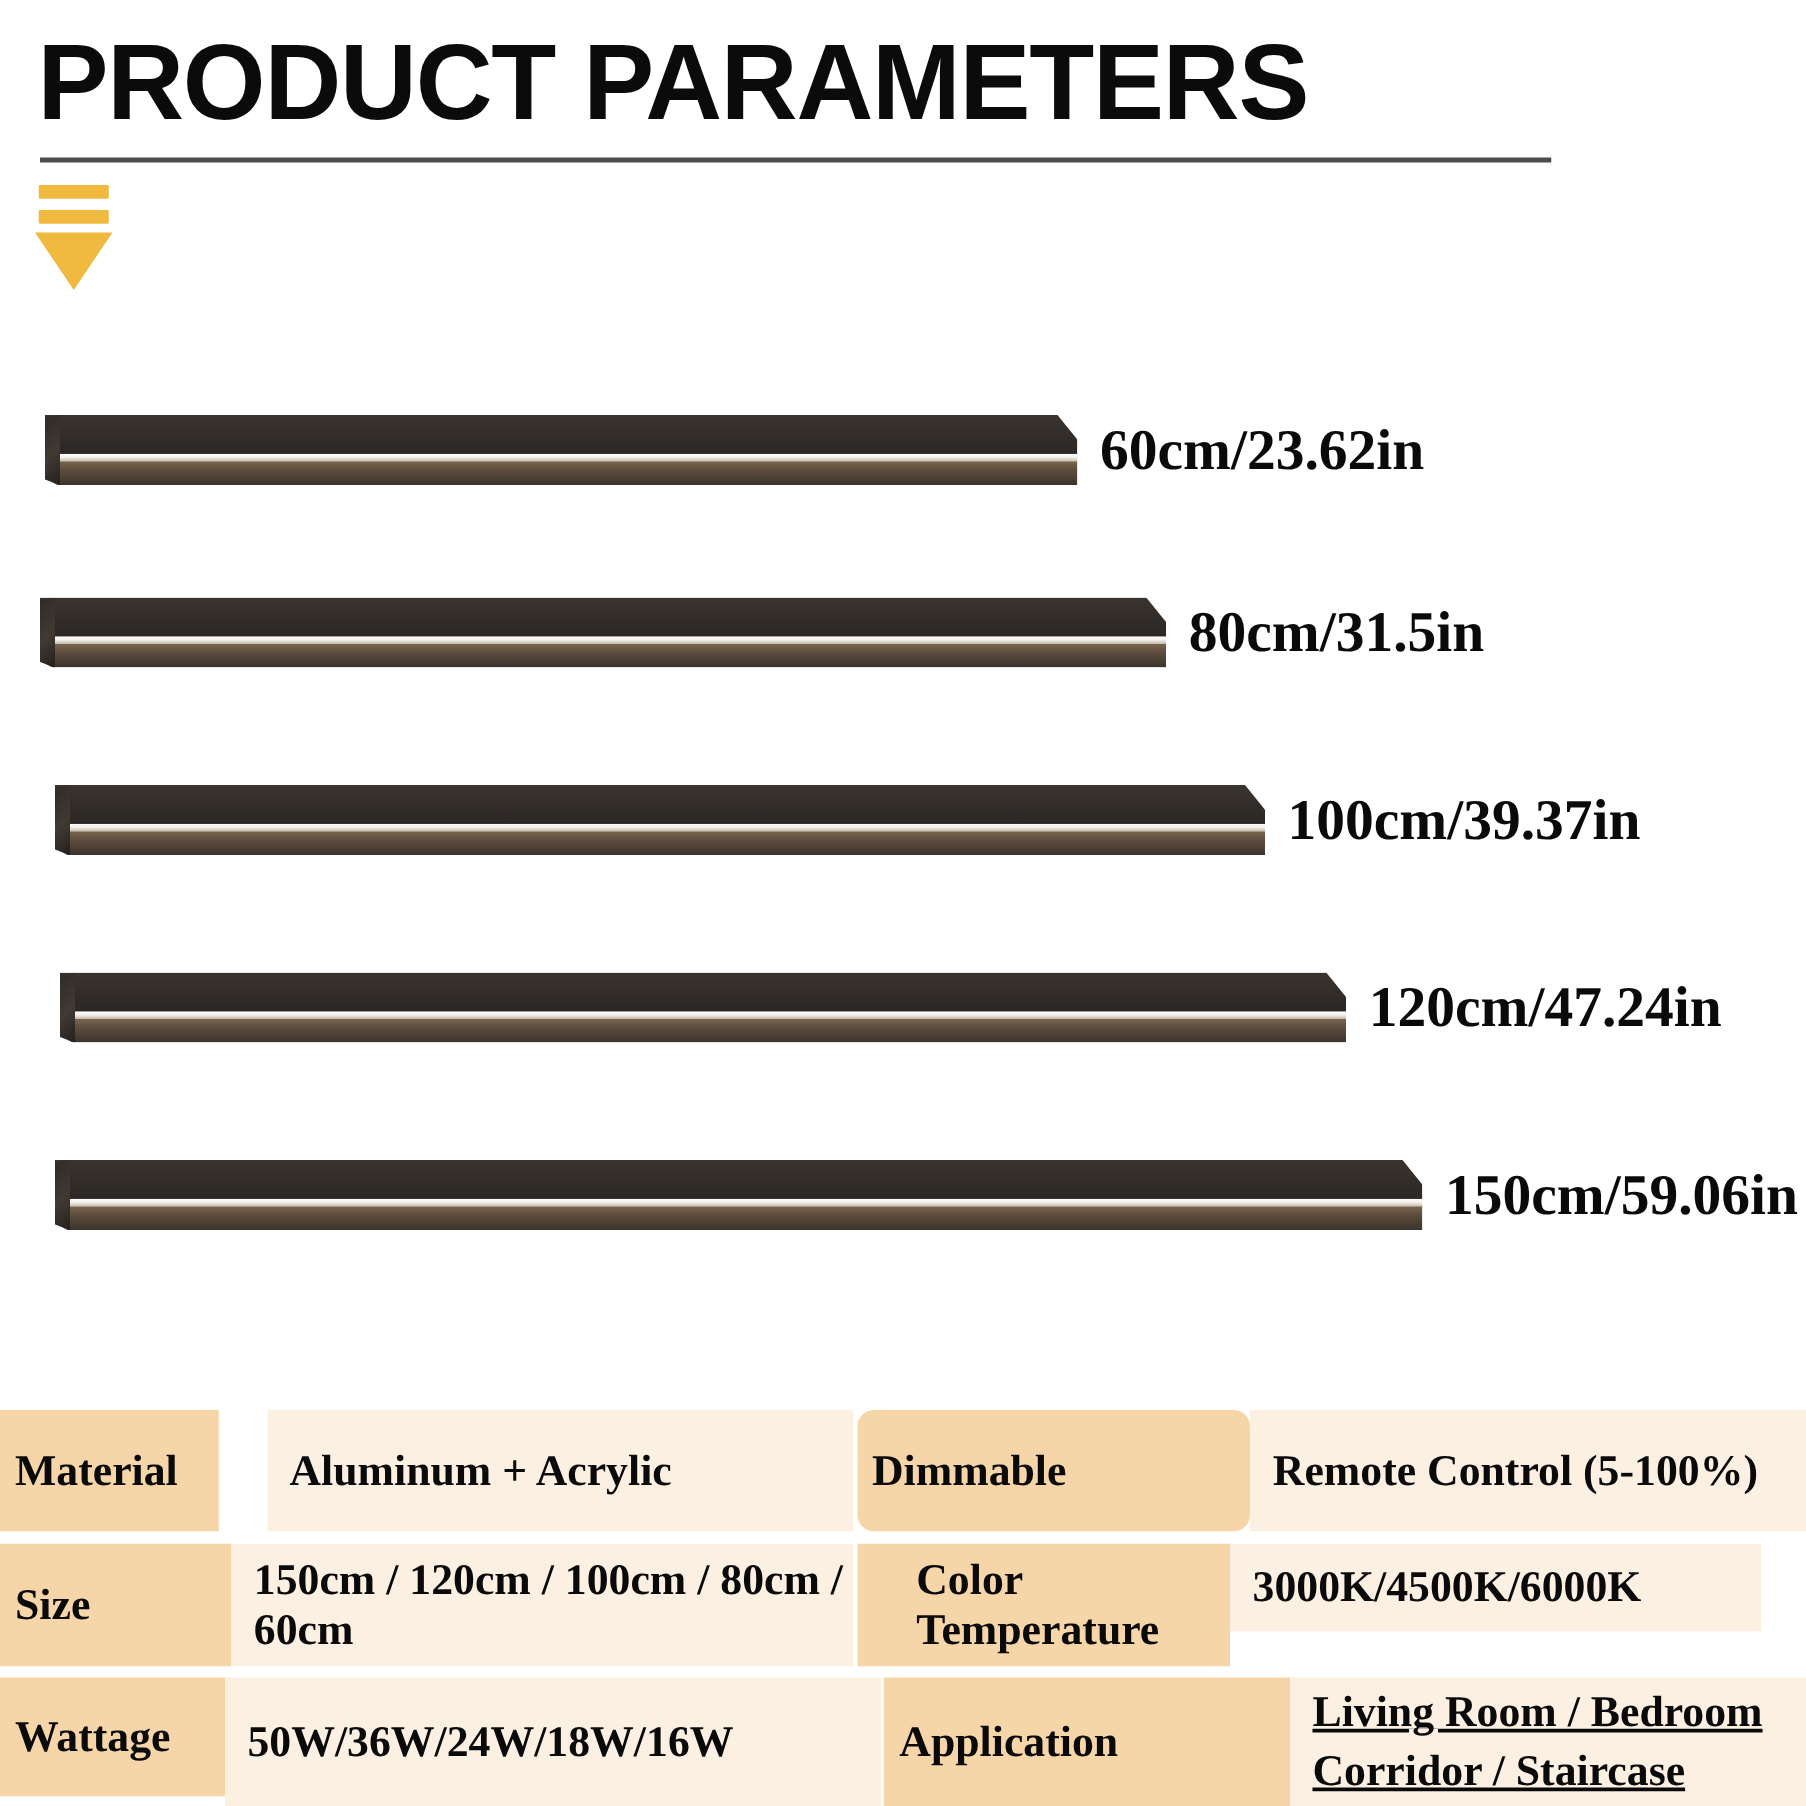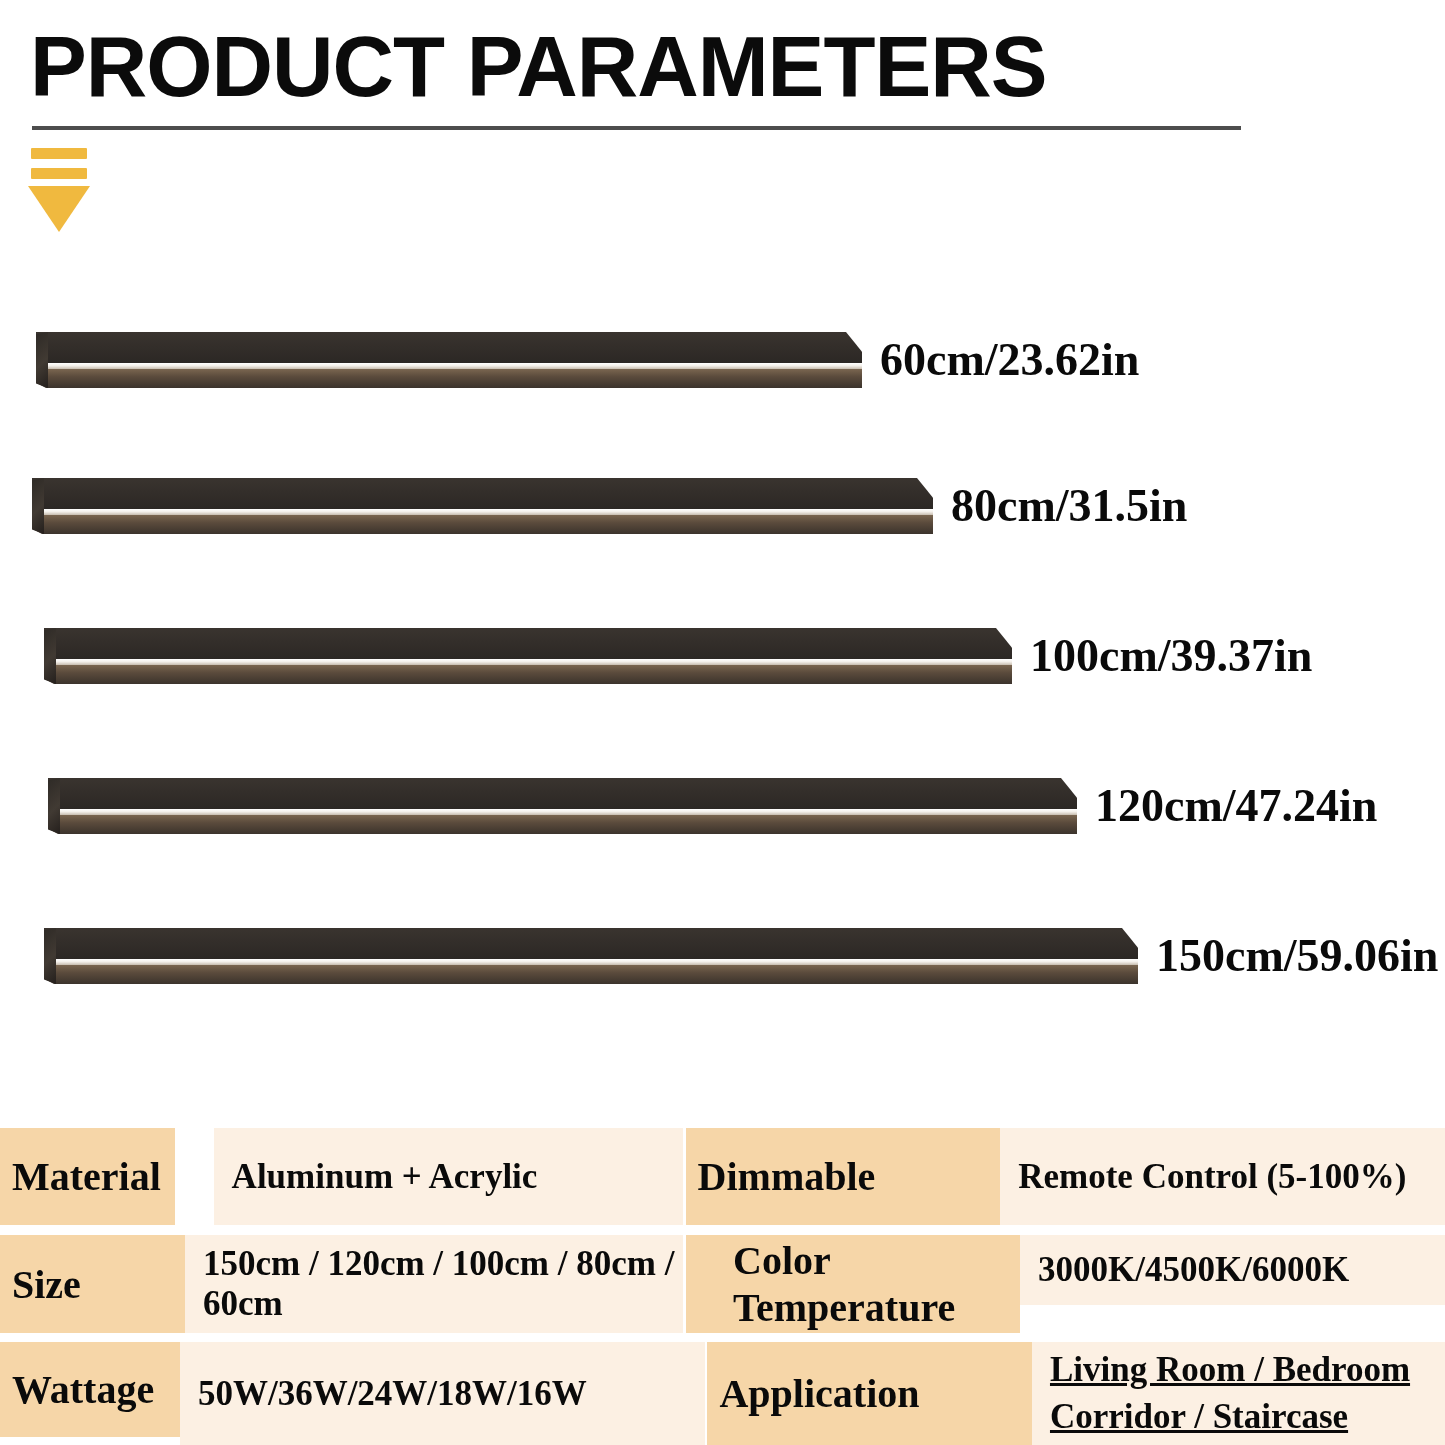--- a/index.html
+++ b/index.html
@@ -158,21 +158,21 @@
     box-sizing: border-box;
     display: flex;
     align-items: center;
     font-family: "Liberation Serif", serif;
     font-weight: bold;
     color: #0a0a0a;
     overflow: hidden;
   }
   .cell-label {
     background: #f6d6a8;
-    font-size: 40px;
+    font-size: 35px;
     padding-left: 12px;
   }
   .cell-value {
     background: #fcf0e3;
     font-size: 35px;
     padding-left: 18px;
   }
   .cell-gap { background: #ffffff; }
   .cell-value .two-line {
     display: block;
@@ -238,28 +238,28 @@
       </div>
       <div class="size-label">150cm/59.06in</div>
     </div>
   </div>
 
 <div id="spec-table">
     <div class="spec-row" style="top: 0px; height: 97px;">
       <div class="spec-cell cell-label" style="width: 185px; height: 97px;">Material</div>
       <div class="spec-cell cell-value" style="width: 498px; height: 97px; margin-left: 39px;">Aluminum + Acrylic</div>
       <div class="spec-cell cell-gap" style="width: 3px; height: 97px;"></div>
-      <div class="spec-cell cell-label" style="width: 334px; height: 97px;">Dimmable</div>
+      <div class="spec-cell cell-label" style="width: 334px; height: 97px; border-radius: 13px;">Dimmable</div>
       <div class="spec-cell cell-value" style="width: 472px; height: 97px;">Remote Control (5-100%)</div>
     </div>
     <div class="spec-row" style="top: 107px; height: 98px;">
       <div class="spec-cell cell-label" style="width: 185px; height: 98px;">Size</div>
       <div class="spec-cell cell-value" style="width: 498px; height: 98px;">150cm / 120cm / 100cm / 80cm / 60cm</div>
       <div class="spec-cell cell-gap" style="width: 3px; height: 98px;"></div>
-      <div class="spec-cell cell-label" style="width: 334px; height: 98px; padding-left: 47px;">Color Temperature</div>
+      <div class="spec-cell cell-label" style="width: 298px; height: 98px; padding-left: 47px;">Color Temperature</div>
       <div class="spec-cell cell-value" style="width: 425px; height: 70px;">3000K/4500K/6000K</div>
     </div>
     <div class="spec-row" style="top: 214px; height: 103px;">
       <div class="spec-cell cell-label" style="width: 185px; height: 95px;">Wattage</div>
       <div class="spec-cell cell-value" style="width: 540px; height: 103px;">50W/36W/24W/18W/16W</div>
       <div class="spec-cell cell-gap" style="width: 3px; height: 103px;"></div>
       <div class="spec-cell cell-label" style="width: 334px; height: 103px;">Application</div>
       <div class="spec-cell cell-value" style="width: 425px; height: 103px; text-decoration: underline;">
         <div>
           <span class="two-line">Living Room / Bedroom</span>

